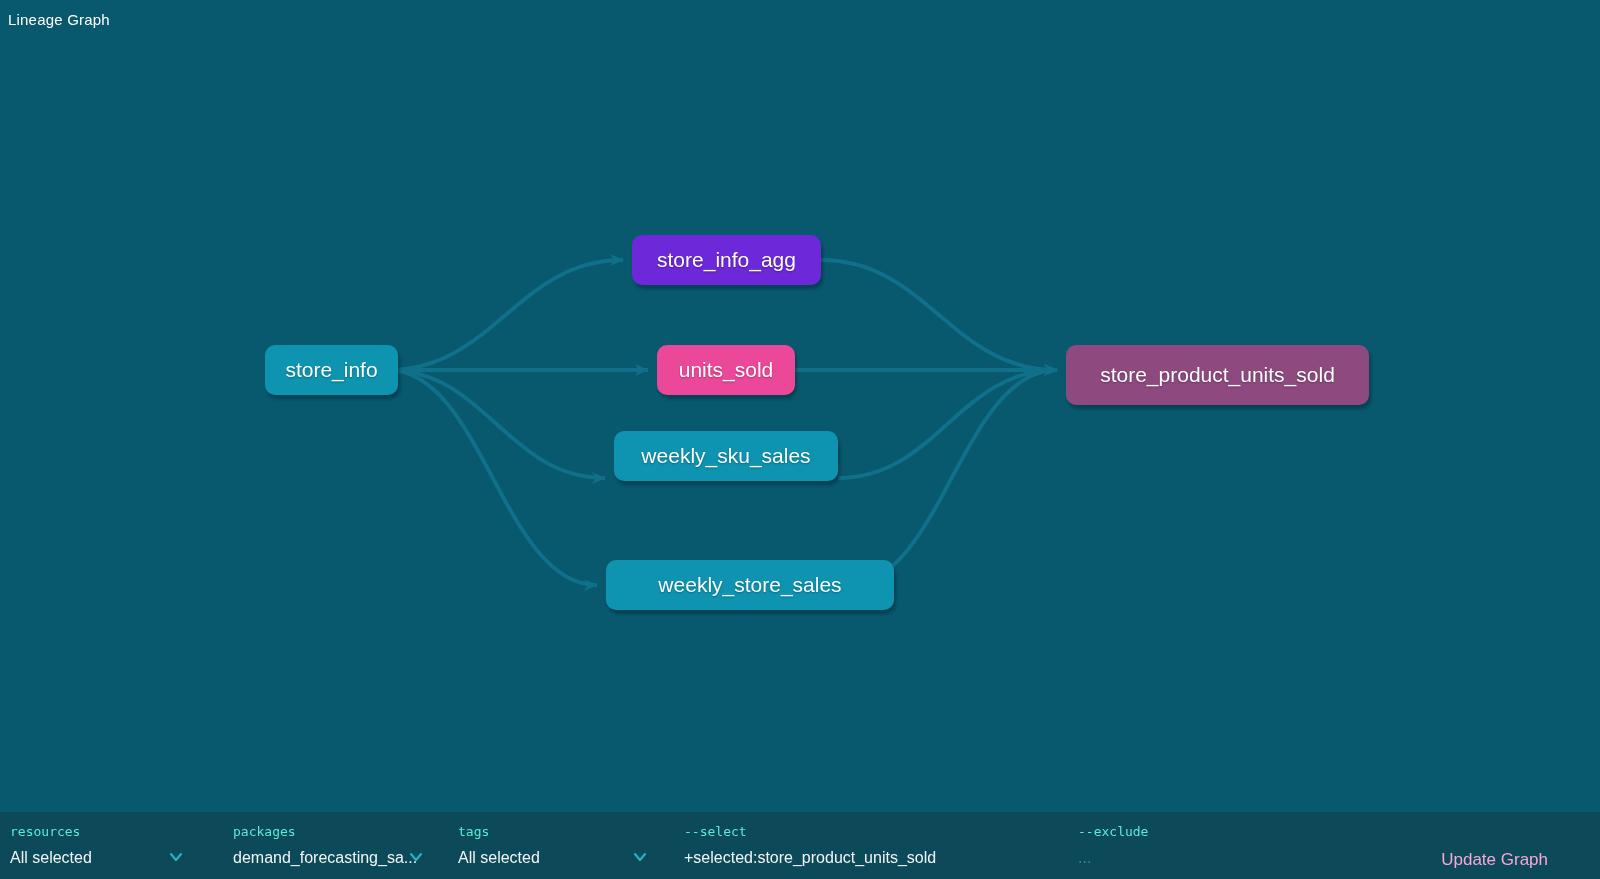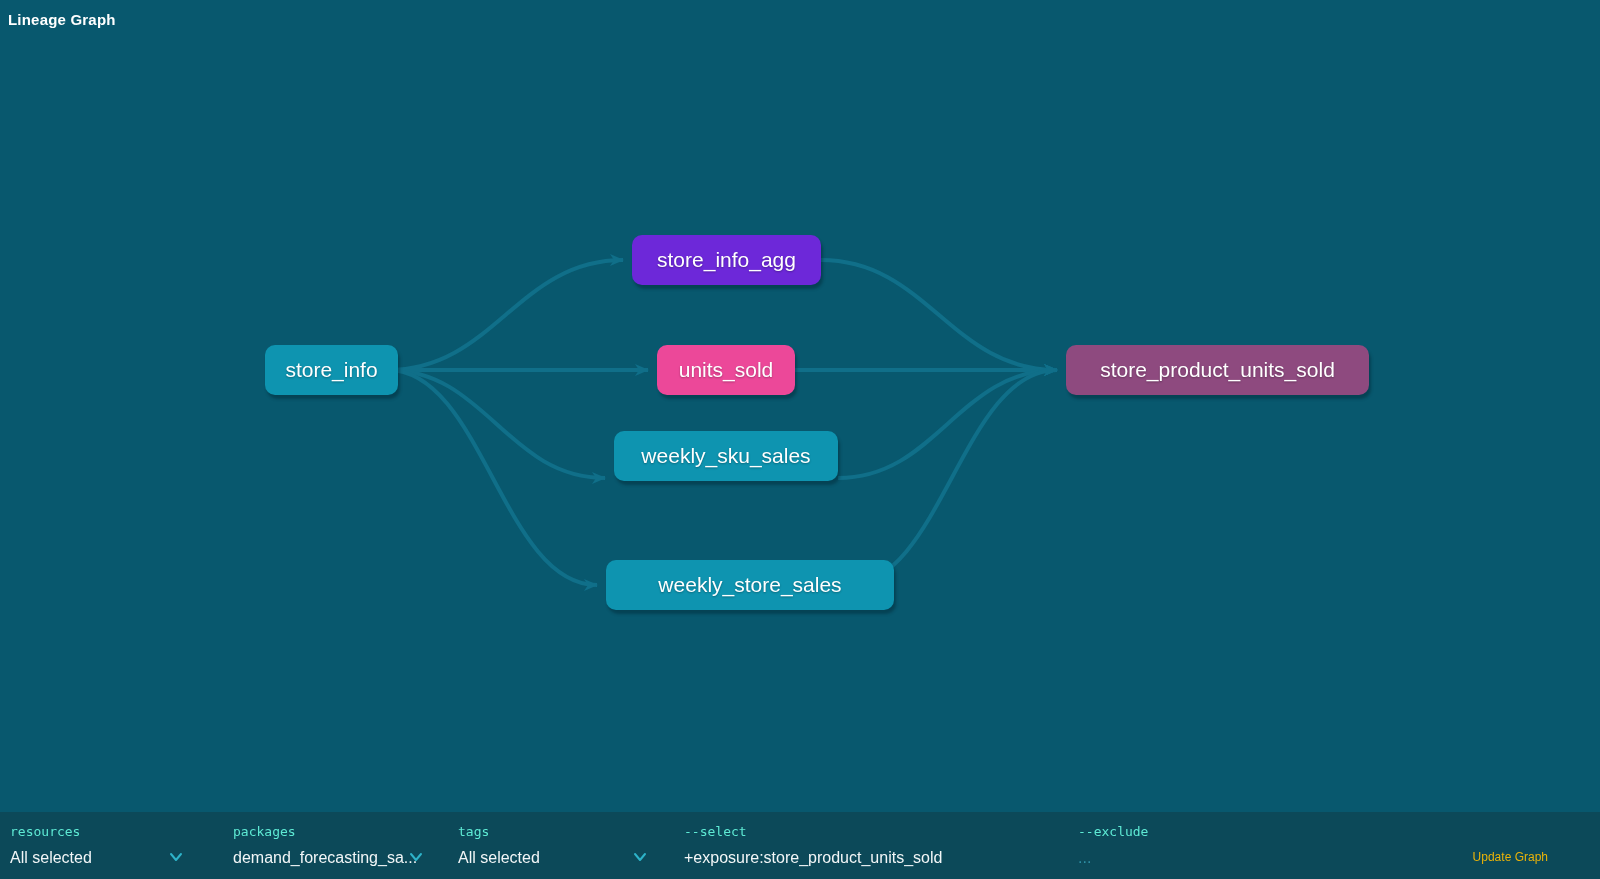--- a/index.html
+++ b/index.html
@@ -11,21 +11,21 @@
     overflow: hidden;
     font-family: "Liberation Sans", sans-serif;
     -webkit-font-smoothing: antialiased;
   }
   .page-title {
     position: absolute;
     left: 8px;
     top: 11px;
     color: #ffffff;
     font-size: 15px;
-    font-weight: bold;
+    font-weight: normal;
     letter-spacing: 0.2px;
     z-index: 5;
   }
   .canvas {
     position: absolute;
     left: 0; top: 0;
     width: 1600px;
     height: 812px;
   }
   #edges-svg {
@@ -100,23 +100,23 @@
     stroke-width: 2;
     stroke-linecap: round;
     stroke-linejoin: round;
   }
   .update-btn {
     position: absolute;
     right: 42px;
     top: 34px;
     background: none;
     border: none;
-    color: #eab308;
+    color: #f9a8d4;
     font-family: "Liberation Sans", sans-serif;
-    font-size: 12px;
+    font-size: 17px;
     padding: 4px 10px;
     cursor: pointer;
   }
 </style>
 </head>
 <body>
 
 <div class="app">
 
   <div class="page-title">Lineage Graph</div>
@@ -136,21 +136,21 @@
         <path d="M795,370 L1057,370" class="edge" stroke="#106F89" marker-end="url(#arrowhead)"></path>
         <path d="M838,478 C936.55,478 958.45,370 1057,370" class="edge" stroke="#106F89" marker-end="url(#arrowhead)"></path>
         <path d="M847,585 C941.5,585 962.5,370 1057,370" class="edge" stroke="#106F89" marker-end="url(#arrowhead)"></path>
       </svg>
     <div id="nodes-layer">
         <div class="node" style="left: 255px; top: 345px; width: 133px; height: 50px; background: rgb(14, 148, 176); margin-left: 10px;">store_info</div>
         <div class="node" style="left: 632px; top: 235px; width: 189px; height: 50px; background: #6d28d9;">store_info_agg</div>
         <div class="node" style="left: 657px; top: 345px; width: 138px; height: 50px; background: #ec4899;">units_sold</div>
         <div class="node" style="left: 614px; top: 431px; width: 224px; height: 50px; background: rgb(14, 148, 176);">weekly_sku_sales</div>
         <div class="node" style="left: 606px; top: 560px; width: 288px; height: 50px; background: rgb(14, 148, 176);">weekly_store_sales</div>
-        <div class="node" style="left: 1066px; top: 345px; width: 303px; height: 50px; background: rgb(142, 74, 127);">store_product_units_sold</div>
+        <div class="node" style="left: 1066px; top: 345px; width: 303px; height: 60px; background: rgb(142, 74, 127);">store_product_units_sold</div>
       </div>
   </div>
 
   <div class="toolbar">
 
     <div class="field" style="left:10px; width:173px">
       <div class="field-label">resources</div>
       <div class="field-control clickable">
         <span class="field-value">All selected</span>
         <svg class="chevron" viewBox="0 0 14 10">
@@ -175,21 +175,21 @@
         <span class="field-value">All selected</span>
         <svg class="chevron" viewBox="0 0 14 10">
             <polyline points="2,2 7,8 12,2"></polyline>
           </svg>
       </div>
     </div>
 
     <div class="field" style="left:684px; width:330px">
       <div class="field-label">--select</div>
       <div class="field-control clickable">
-        <span class="field-value">+exposure:store_product_units_sold</span>
+        <span class="field-value">+selected:store_product_units_sold</span>
       </div>
     </div>
 
     <div class="field" style="left:1078px; width:160px">
       <div class="field-label">--exclude</div>
       <div class="field-control clickable">
         <span class="field-value dim">...</span>
       </div>
     </div>
 

